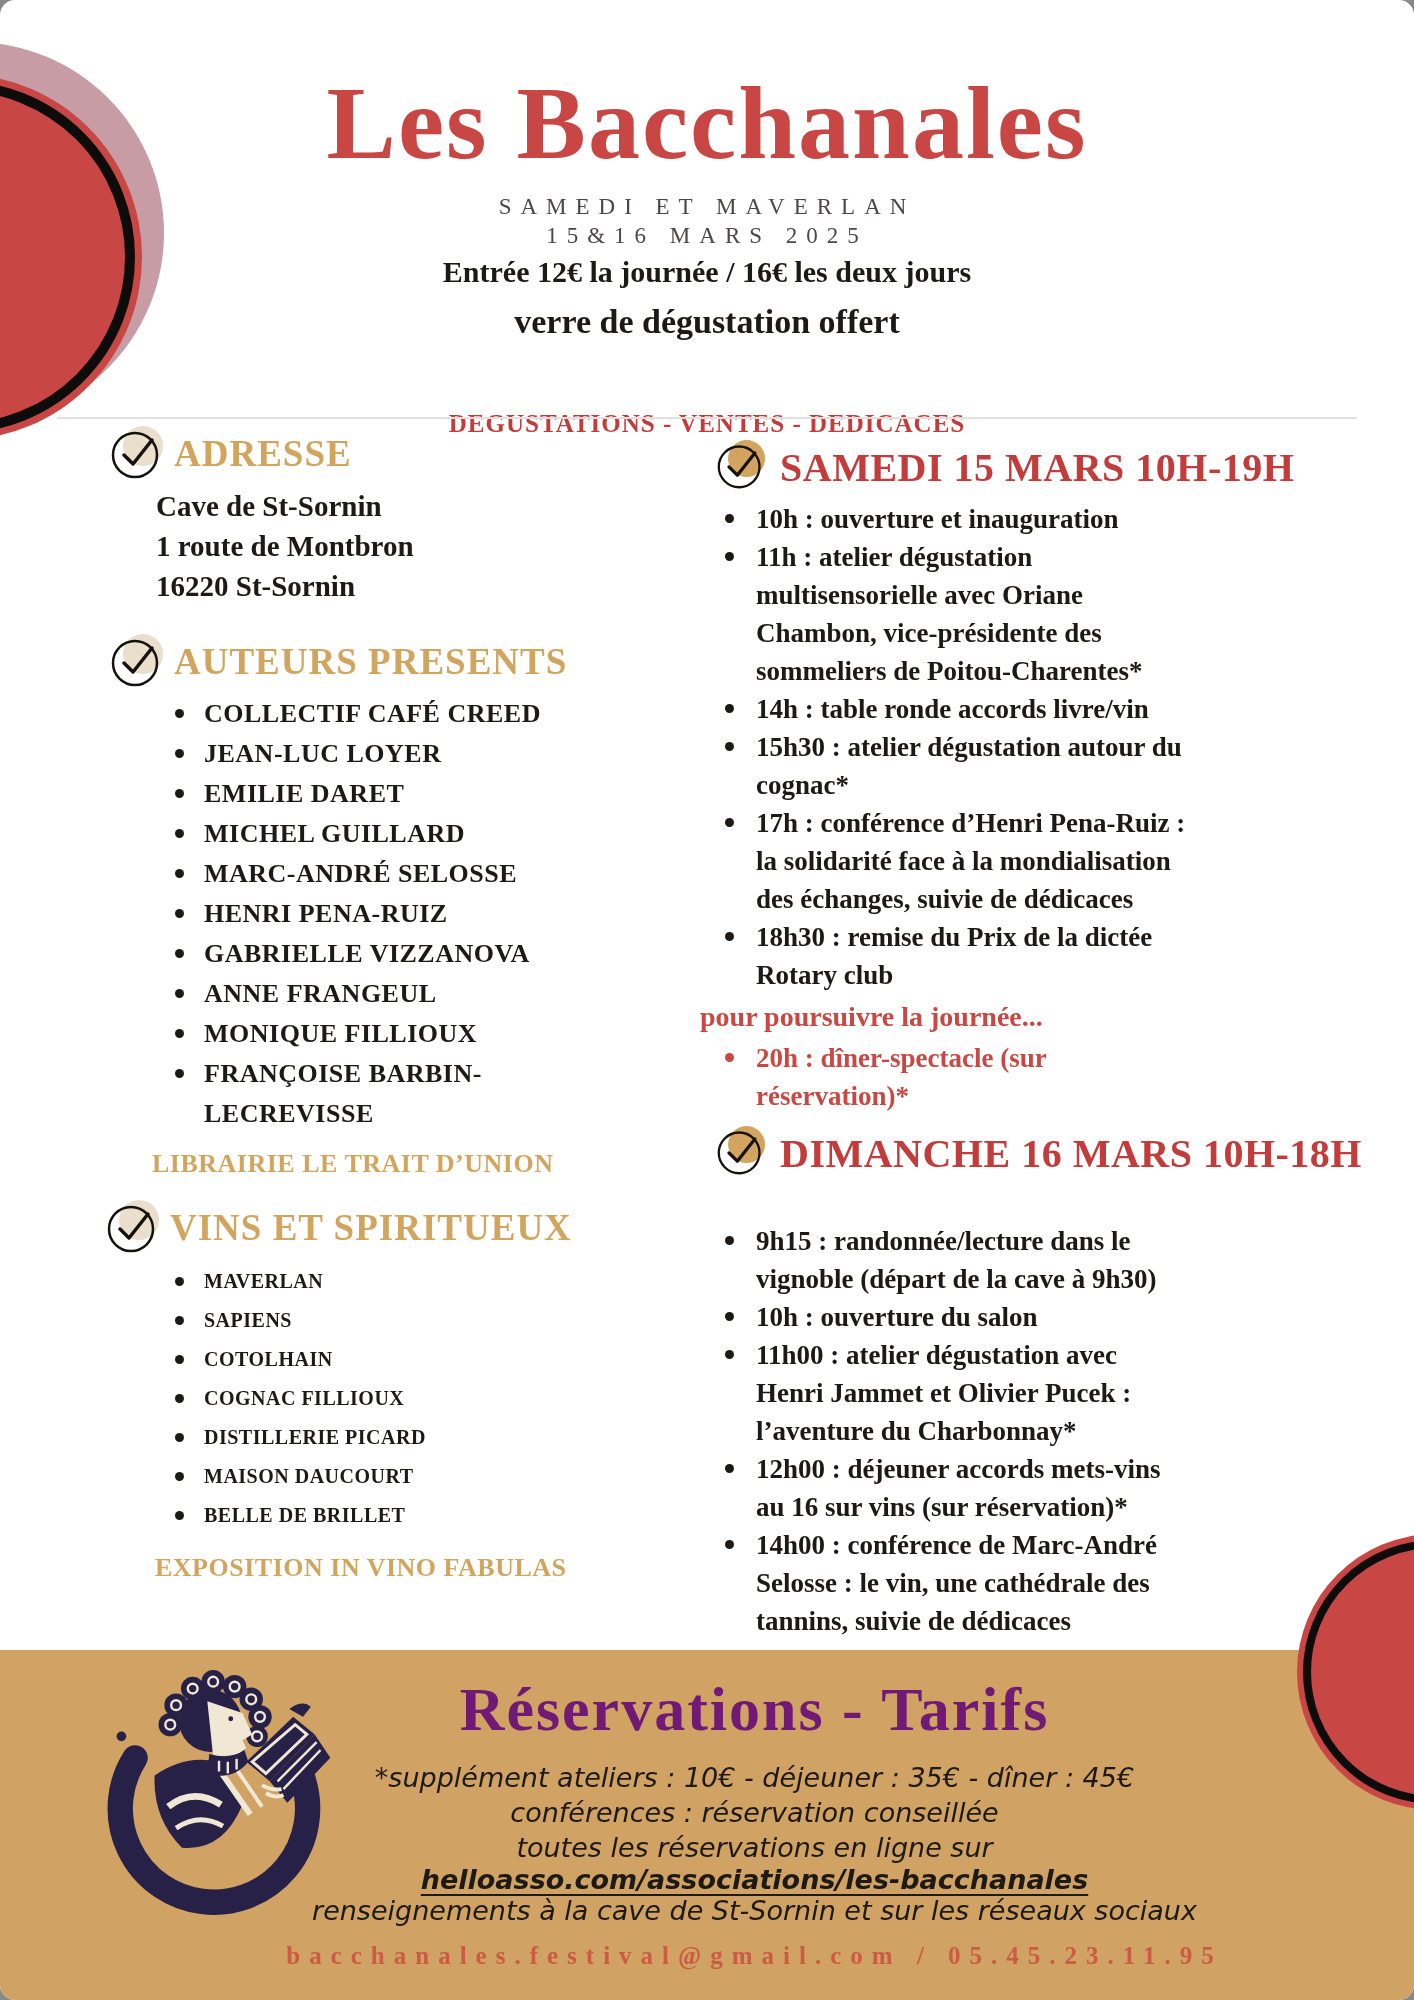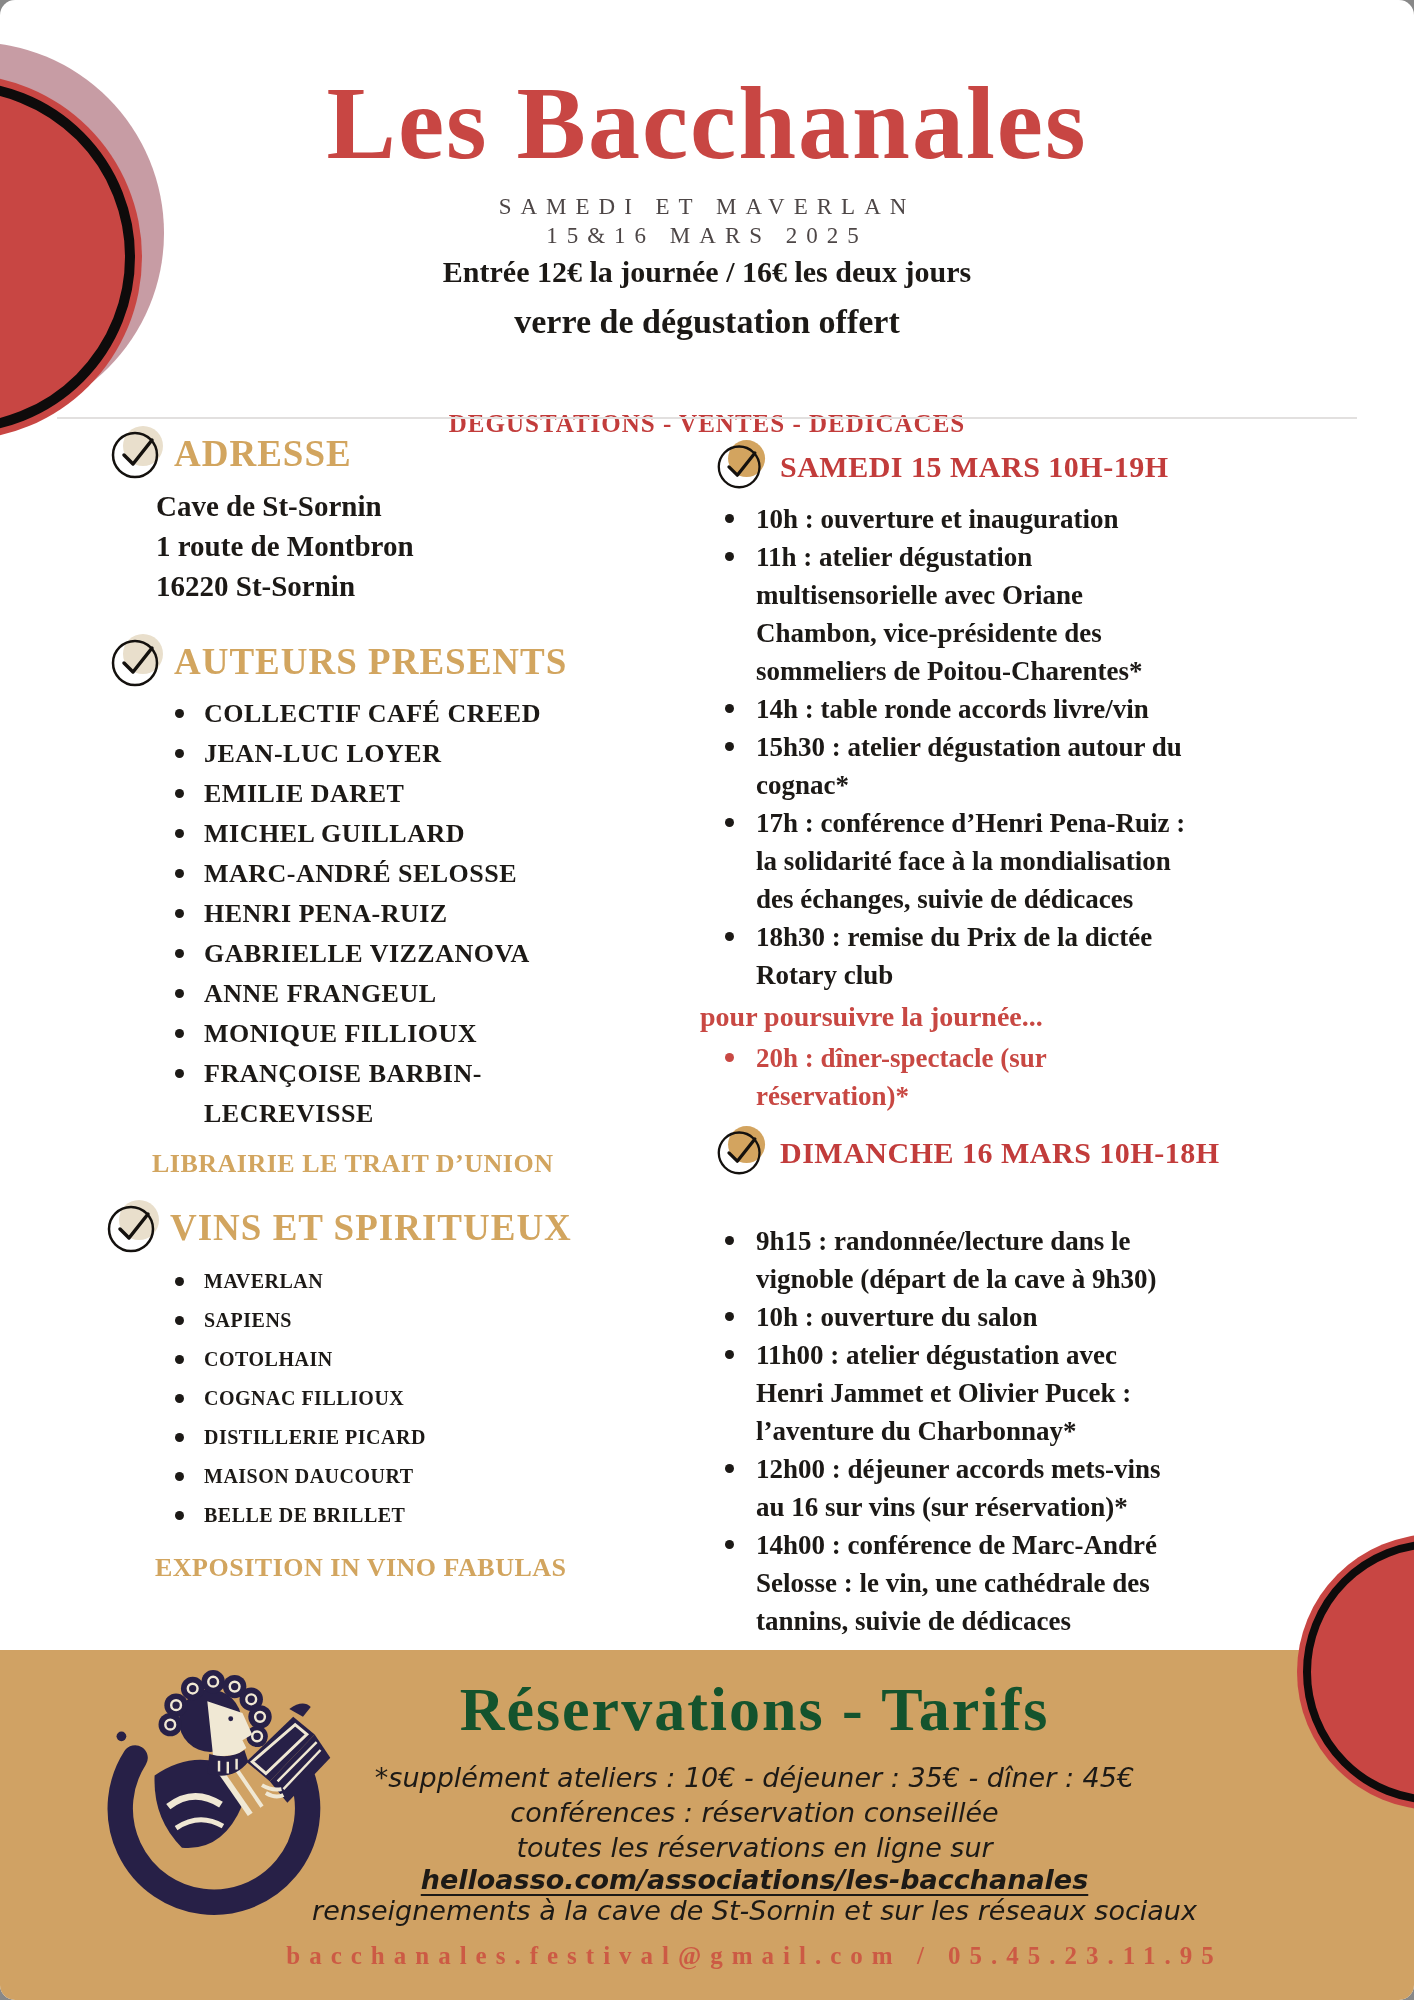--- a/index.html
+++ b/index.html
@@ -22,40 +22,40 @@
   .sub2 { top:223px; font-size:23px; letter-spacing:9px; color:var(--subtitle,#4d4646); }
   .entry1 { top:255px; font-size:30px; font-weight:700; }
   .entry2 { top:303px; font-size:34px; font-weight:700; }
   .tagline { top:378px; font-size:25px; font-weight:700; letter-spacing:1px; color:var(--red,#c23c3b);margin-top:32px; }
   .rule { position:absolute; top:417px; left:57px; right:57px; height:2px; background:#e2e0df; z-index:2; }
   
   .sec { position:absolute; display:flex; align-items:center; gap:10px; z-index:2; }
   .chk { position:relative; width:54px; height:54px; flex:0 0 auto; }
   .chk svg { position:absolute; inset:0; }
   .gold-h { margin:0; font-size:37px; font-weight:700; letter-spacing:1px; color:var(--gold,#d2a55f); }
-  .red-h { margin:0; font-size:30px; font-weight:700; letter-spacing:0.5px; color:var(--red,#c23c3b); }
+  .red-h { margin:0; font-size:40px; font-weight:700; letter-spacing:0.5px; color:var(--red,#c23c3b); }
   
   .abs { position:absolute; z-index:2; }
   .addr { font-size:29px; font-weight:700; line-height:40px; }
   ul.blist { list-style:none; margin:0; padding:0; }
   ul.blist li { position:relative; padding-left:32px; font-weight:700; }
   ul.blist li::before { content:""; position:absolute; left:3px; top:15px; width:9px; height:9px; border-radius:50%; background:#1c1916; }
   ul.left-list li { font-size:26px; line-height:40px; letter-spacing:0.5px; }
   ul.wine-list li { font-size:20px; line-height:39px; letter-spacing:0.5px; }
   ul.right-list li { font-size:27px; line-height:38px; padding-left:34px; }
   ul.right-list li::before { top:14px; }
   .ml { white-space:pre-line; }
   .gold-note { font-size:26px; font-weight:700; letter-spacing:0.5px; color:var(--gold,#d2a55f); }
   .evening-intro { font-size:28px; font-weight:700; color:var(--accent-red,#c84843); }
   .evening-item { position:relative; padding-left:34px; font-size:27px; line-height:38px; font-weight:700; color:var(--accent-red,#c84843); }
   .evening-item::before { content:""; position:absolute; left:3px; top:14px; width:9px; height:9px; border-radius:50%; background:var(--accent-red,#c84843); }
   
   .banner { position:absolute; left:0; right:0; top:1650px; height:350px; background:var(--banner,#d0a264); z-index:3; }
   .bline { position:absolute; left:95px; right:0; text-align:center; }
-  .rt-title { top:24px; font-size:62px; font-weight:700; letter-spacing:2px; color:#14532d; }
+  .rt-title { top:24px; font-size:62px; font-weight:700; letter-spacing:2px; color:#701a75; }
   .fit { font-family:"DejaVu Sans", sans-serif; font-style:italic; font-size:27px; color:#1d1a16; }
   .f1 { top:112px; } .f2 { top:147px; } .f3 { top:182px; }
   .flink { top:214px; text-decoration:underline; text-underline-offset:5px; text-decoration-thickness:2px; font-weight:700; }
   .f4 { top:245px; }
   .contact { top:292px; font-size:25px; font-weight:700; letter-spacing:9px; color:var(--contact-red,#cb5742); }
   .logo { position:absolute; left:98px; top:8px; width:244px; height:268px; }
 </style>
 </head>
 <body>
 

